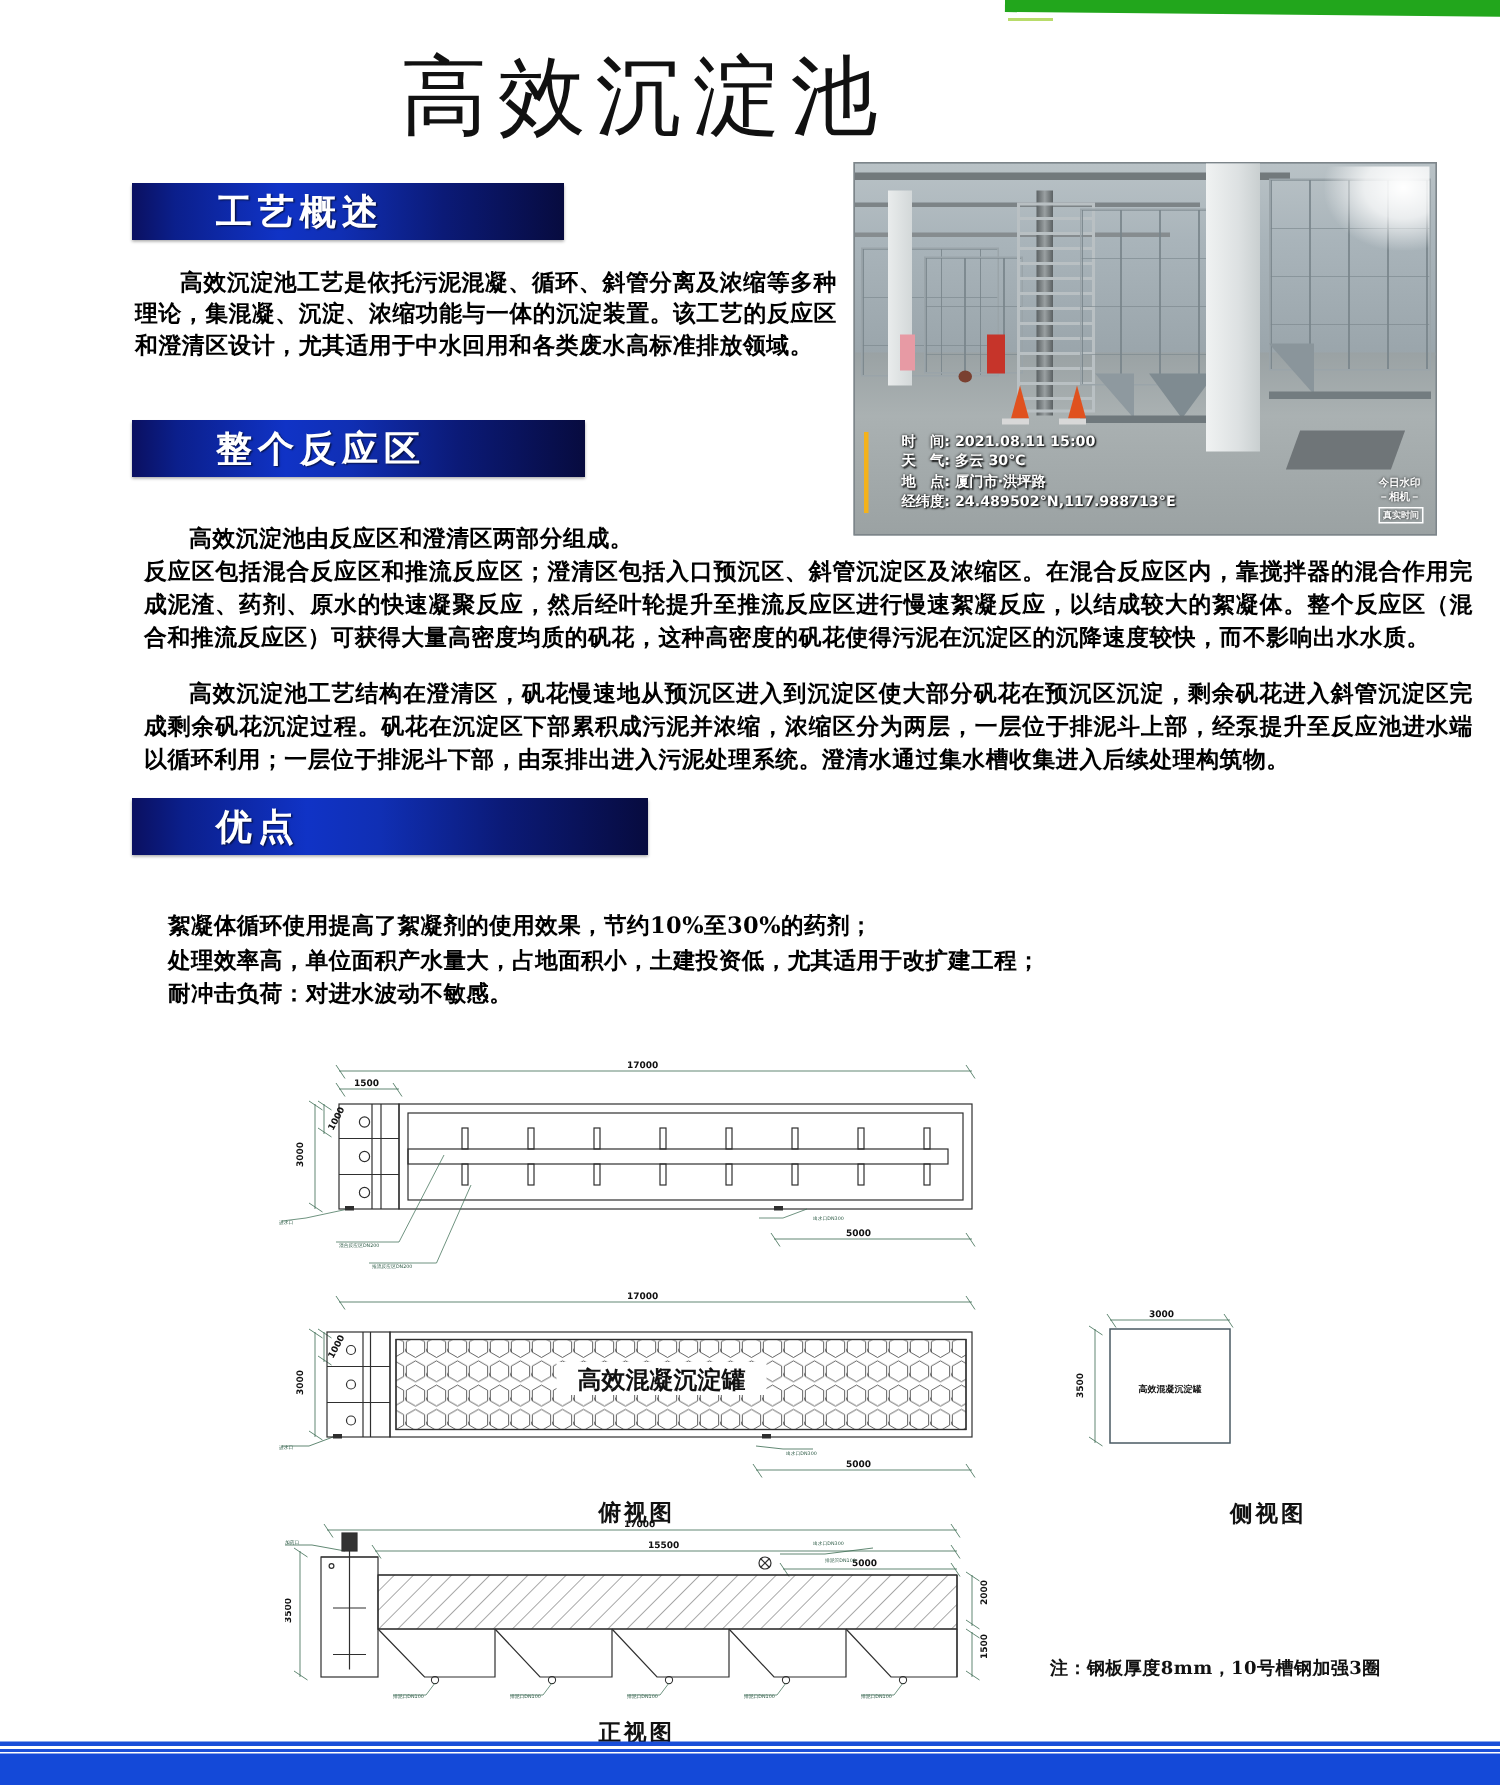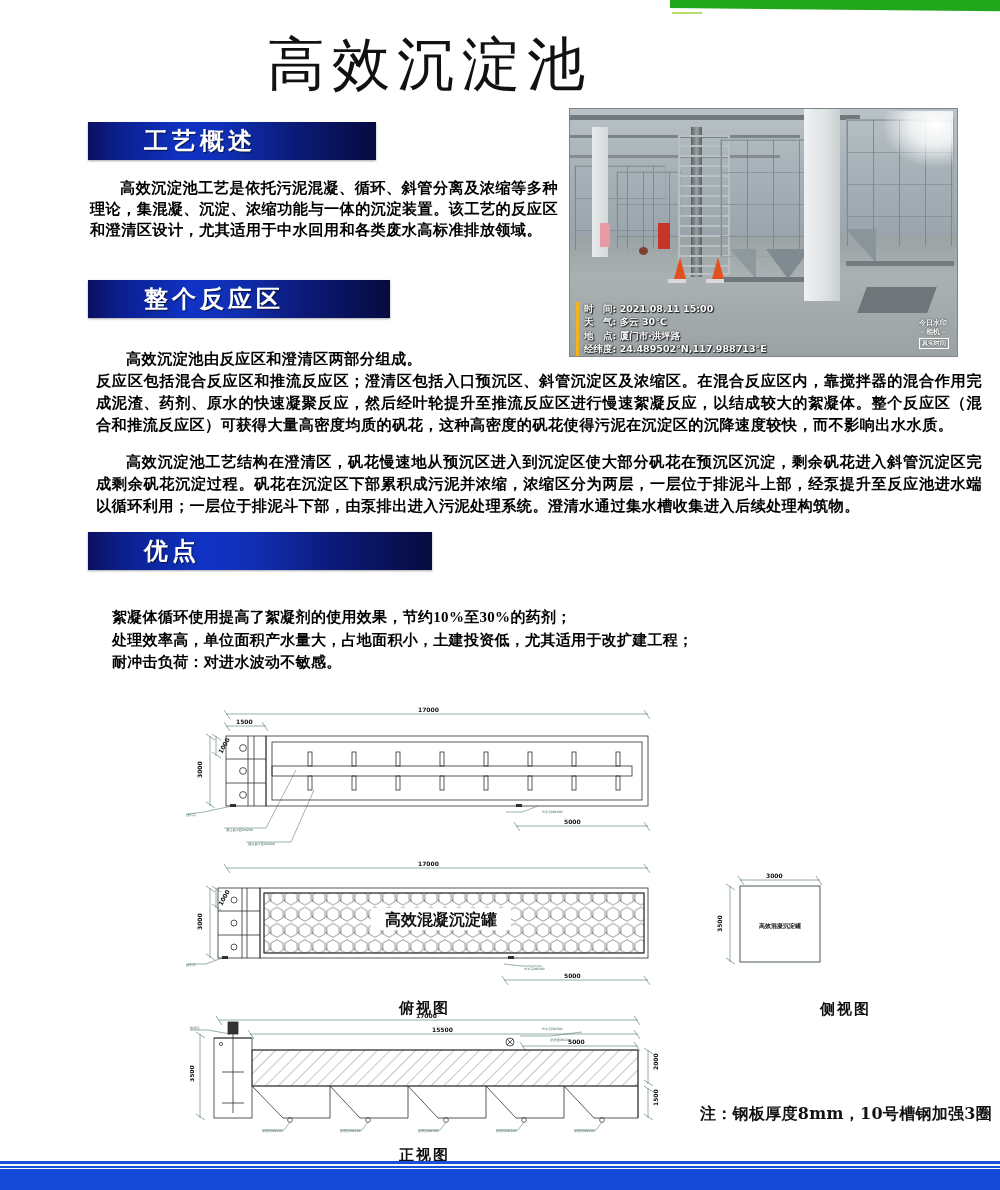--- a/index.html
+++ b/index.html
@@ -121,21 +121,21 @@
     top: 606px;
     left: 112px;
     width: 868px;
     color: #000;
     font-family: "DejaVu Serif", "Liberation Serif", serif;
     font-weight: 700;
     font-size: 15px;
     line-height: 22.5px;
     letter-spacing: .3px;
   }
-  .adv-list div { margin: 0; font-family: Liberation Serif, serif; }
+  .adv-list div { margin: 0; }
 
   
   .photo-wrap {
     position: absolute;
     top: 108px;
     left: 569px;
     width: 389px;
     height: 249px;
     background: #8d979c;
     overflow: hidden;
@@ -187,22 +187,22 @@
     position: absolute; width: 18px; height: 4px; background: #d8d8d8;
   }
   .ph-redbox { position:absolute; background:#c6342a; }
   .ph-pinkbox { position:absolute; background:#e79aa4; }
   .ph-darkplate { position:absolute; background:#6f7578; }
 
   
   .photo-overlay {
     position: absolute;
     left: 6px;
-    bottom: 0;
-    padding-left: 5px;
+    bottom: 14px;
+    padding-left: 22px;
     border-left: 3px solid #f4b21b;
     color: #ffffff;
     font-family: "DejaVu Sans", "Liberation Sans", sans-serif;
     font-size: 9.5px;
     line-height: 13.6px;
     font-weight: 700;
     text-shadow: 0 0 2px rgba(0,0,0,.95), 1px 1px 1px rgba(0,0,0,.8);
     white-space: nowrap;
   }
   .photo-brand {
@@ -244,21 +244,21 @@
   #cap-top { top: 999px; left: 330px; width: 120px; }
   #cap-side { top: 1000px; left: 751px; width: 120px; }
   #cap-front { top: 1146px; left: 330px; width: 120px; }
 
   .note-text {
     position: absolute;
     top: 1104px;
     left: 700px;
     font-family: "DejaVu Serif", "Liberation Serif", serif;
     font-weight: 700;
-    font-size: 16px;
+    font-size: 12px;
     color: #111;
     letter-spacing: .3px;
     white-space: nowrap;
     text-align: center;
   }
 
   
   .footer-line1 {
     position: absolute; left: 0; bottom: 26px; width: 100%; height: 3px;
     background: #1b4fd8;

